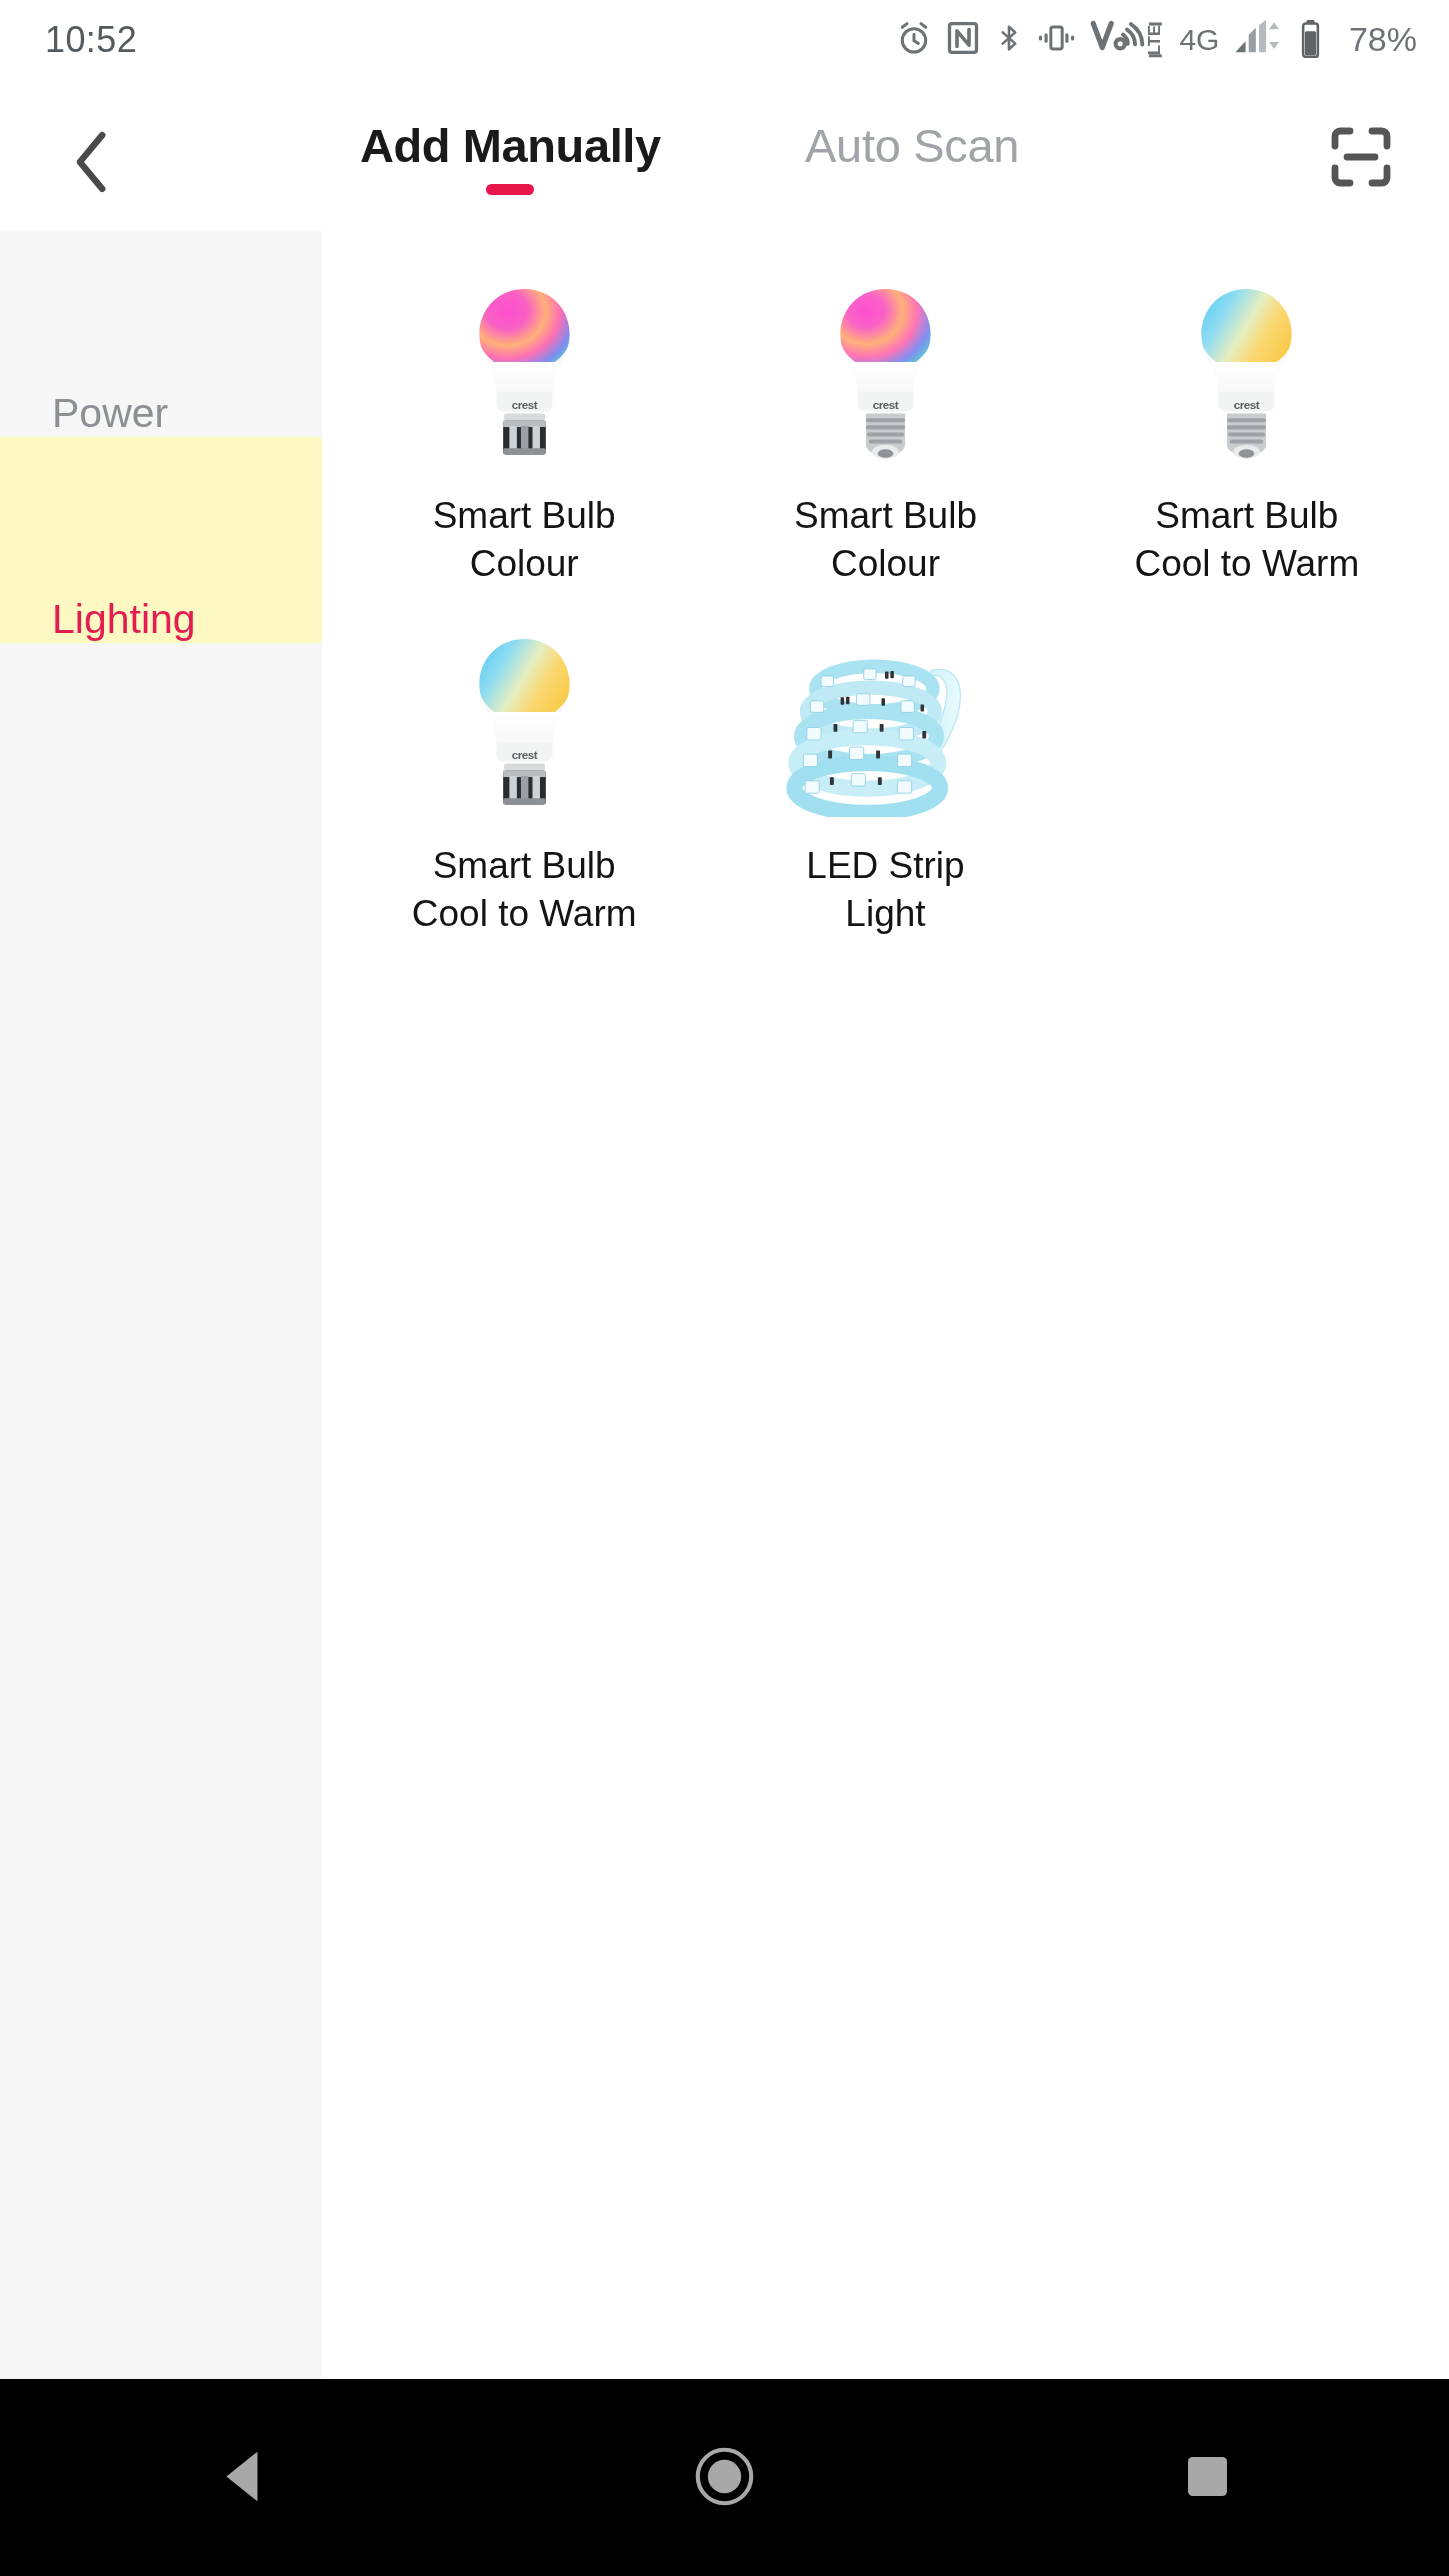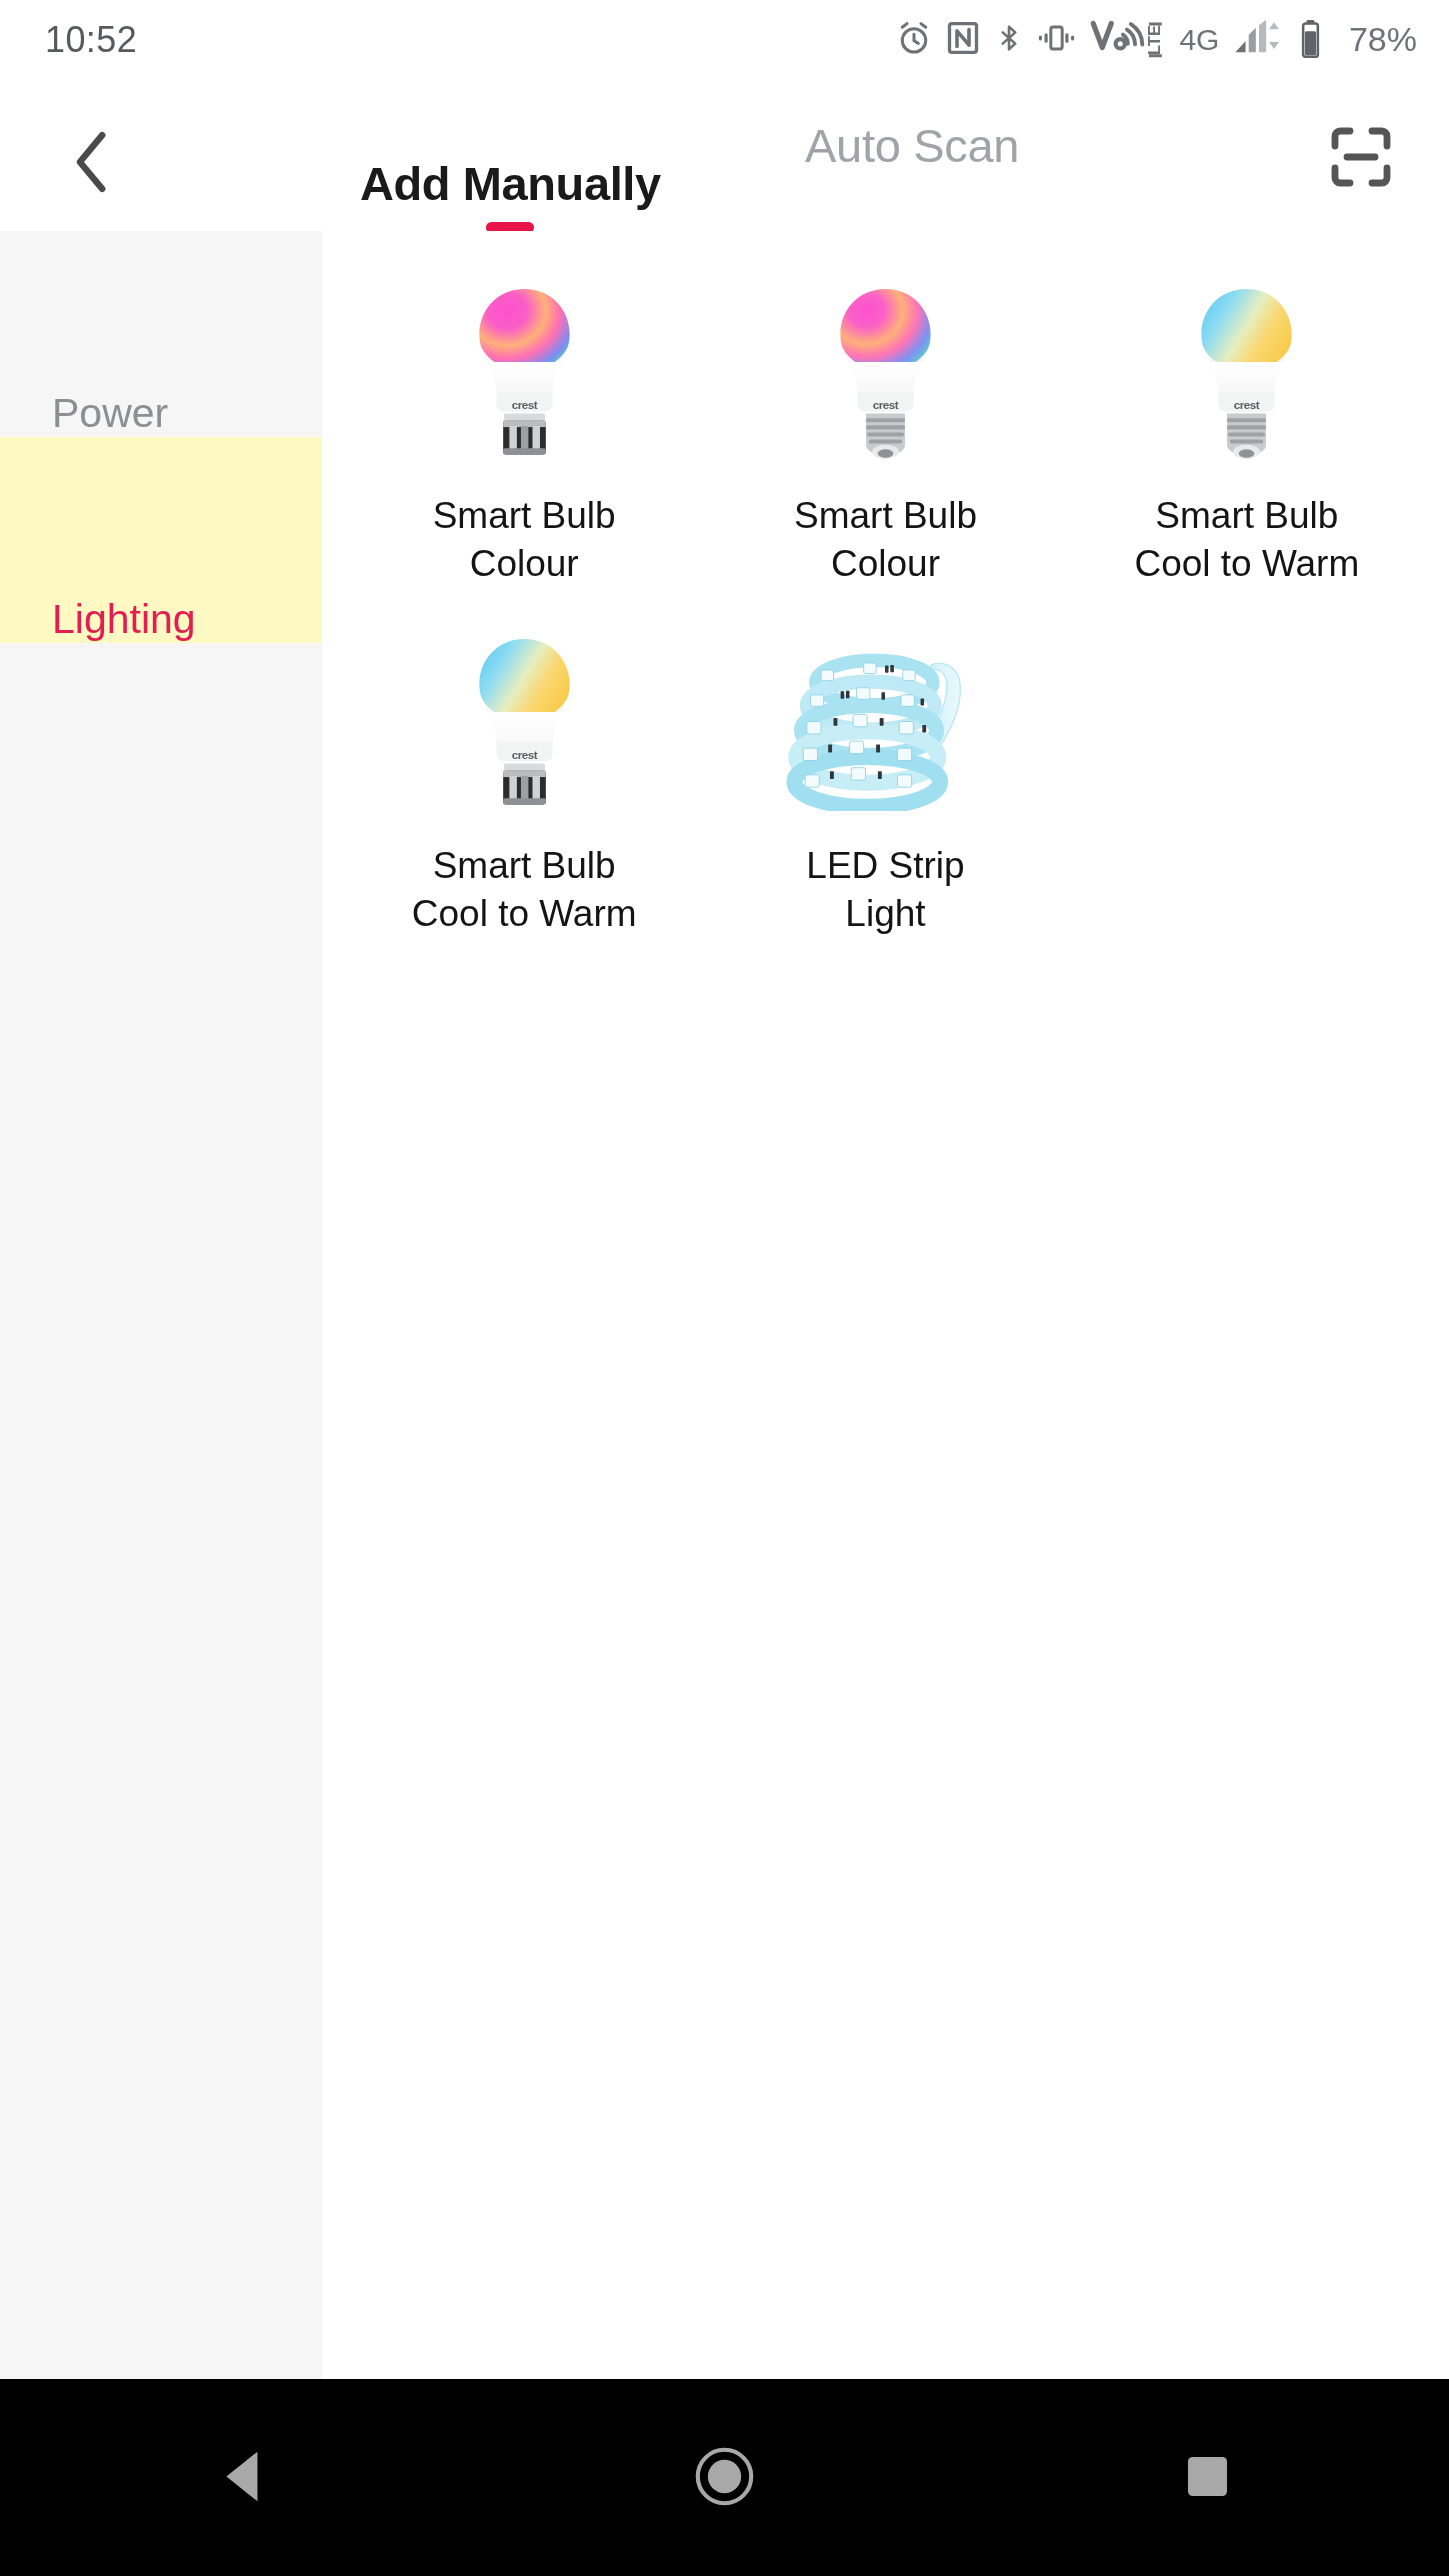--- a/index.html
+++ b/index.html
@@ -46,21 +46,20 @@
   #back-button {
     position: absolute; left: 55px; top: 47px;
     width: 72px; height: 72px;
     display: flex; align-items: center; justify-content: center;
     cursor: pointer;
   }
   #tab-add-manually {
     position: absolute; left: 360px; top: 39px;
     display: flex; flex-direction: column; align-items: center;
     cursor: pointer;
-    margin-top: 38px;
   }
   #tab-add-manually .tab-label {
     font-size: 47px; font-weight: 700; color: #1a1a1a;
     letter-spacing: -0.4px; white-space: nowrap;
   }
   #tab-underline {
     margin-top: 10.7px; width: 48px; height: 11.6px;
     background: #e8154a; border-radius: 6.3px;
   }
   #tab-auto-scan {
@@ -115,21 +114,21 @@
     align-content: flex-start;
   }
   .device-card {
     width: 33.3333%;
     padding: 12.5px 9px 30px 9px;
     display: flex; flex-direction: column; align-items: center;
     cursor: pointer;
   }
   .device-art {
     width: 206px; height: 192px;
-    display: flex; align-items: flex-start; justify-content: center;
+    display: flex; align-items: center; justify-content: center;
     position: relative;
   }
   .device-label {
     margin-top: 18px;
     font-size: 37px; line-height: 1.32; color: #141414;
     text-align: center; font-weight: 400;
     white-space: pre-line;
   }
 
   

